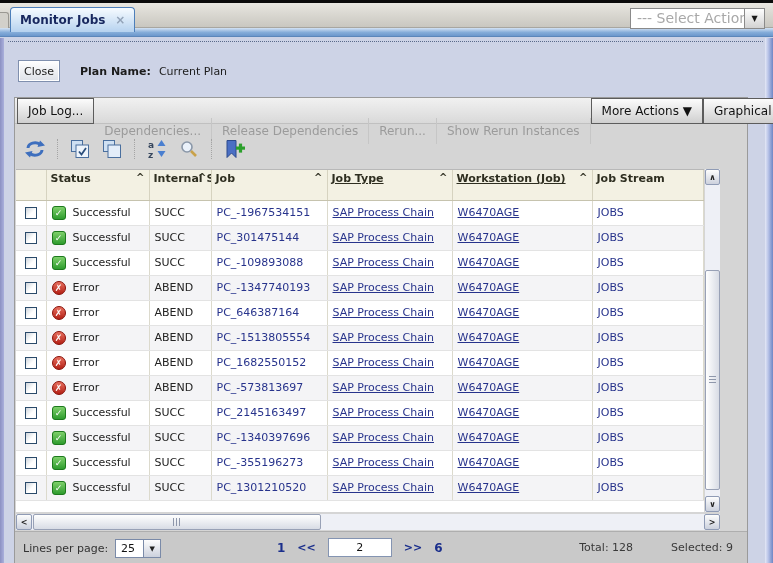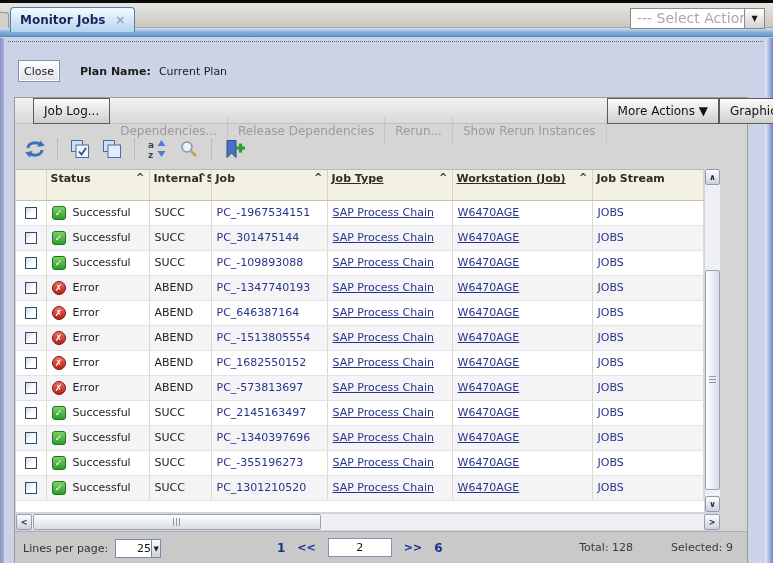--- a/index.html
+++ b/index.html
@@ -27,21 +27,21 @@
   .edge-left{ position:absolute; left:0; top:0; bottom:0; width:4px; background:linear-gradient(90deg,#8b90c2,#aab0dc); }
   .edge-right{ position:absolute; right:0; top:0; bottom:0; width:8px; background:linear-gradient(90deg,#e4e8f6,#b9c4e8 40%,#6f86c4); }
 
   .close-btn{ position:absolute; left:18px; top:22px; width:42px; height:22px; background:linear-gradient(#ffffff,#dde1e8); border:1px solid #7f8fae; box-shadow:inset 0 0 0 1px #fff; font-size:11px; color:#1c1c1c; display:flex; align-items:center; justify-content:center; cursor:default; }
   .plan{ position:absolute; left:80px; top:27px; font-size:11px; color:#1c1c1c; display:flex; gap:8px; }
   .plan b{ font-weight:bold; }
 
   
   .panel{ position:absolute; left:14px; top:59px; width:734px; height:466px; background:#d5d5d5; border:1px solid #9a9a9a; border-bottom:none; }
 
-  .btn-row{ position:absolute; top:0; left:0; right:0; height:26px; background:linear-gradient(#f1f1f1,#d9d9d9); border-bottom:1px solid #c0c0c0; display:flex; align-items:center; padding:0 18px; }
+  .btn-row{ position:absolute; top:0; left:0; right:0; height:26px; background:linear-gradient(#f1f1f1,#d9d9d9); border-bottom:1px solid #c0c0c0; display:flex; align-items:center; padding:0 2px; }
   .abtn{ height:26px; font-size:12px; padding:0 10px; white-space:nowrap; display:flex; align-items:center; }
   .abtn.enabled{ border:1px solid #5c5c5c; background:linear-gradient(#fcfcfc,#cfcfcf); color:#111; }
   .abtn.disabled{ border-right:1px solid #c6c6c6; color:#9b9b9b;margin-top:40px; }
 
   .icon-row{ position:absolute; top:32px; left:0; right:0; height:38px; display:flex; align-items:center; gap:8px; padding-left:8px; }
   .tool{ width:24px; height:24px; display:flex; align-items:center; justify-content:center; }
   .isep{ width:0; height:20px; border-left:1px dotted #a4a4a4; margin:0 2px; }
 
   
   .grid{ position:absolute; top:71px; left:1px; width:688px; height:343px; background:#fff; border-top:1px solid #b8b8b8; }
@@ -71,21 +71,21 @@
   .hsb{ position:absolute; left:1px; top:416px; width:704px; height:16px; background:#eef0f6; }
   .hsb-left{ left:0; top:0; bottom:0; width:16px; }
   .hsb-right{ right:0; top:0; bottom:0; width:16px; }
   .hsb-thumb{ position:absolute; top:0; bottom:0; left:17px; width:288px; border:1px solid #98a1b6; border-radius:2px; background:linear-gradient(#ffffff,#d8dce5); }
   .hsb-thumb::after{ content:""; position:absolute; top:3px; bottom:3px; left:50%; margin-left:-4px; width:8px; background:repeating-linear-gradient(90deg,#8e97ab 0 1px,transparent 1px 3px); }
 
   
   .bottom-bar{ position:absolute; left:0; right:0; top:433px; height:33px; background:#c9c9c9; border-top:1px solid #aeaeae; font-size:11px; color:#333; }
   .lpp{ position:absolute; left:8px; top:7px; display:flex; align-items:center; gap:7px; }
   .lpp-select{ width:46px; height:19px; background:#fff; border:1px solid #7a8aa8; display:flex; }
-  .lpp-val{ flex:1; line-height:17px; padding-left:21px; color:#111;border-radius:8px; }
+  .lpp-val{ flex:1; line-height:17px; padding-left:5px; color:#111;border-radius:8px; }
   .lpp-btn{ width:17px; border-left:1px solid #7a8aa8; background:linear-gradient(#fdfdfd,#ccd1dd); display:flex; align-items:center; justify-content:center; font-size:7px; color:#222; }
   .pager{ position:absolute; left:262px; top:6px; display:flex; align-items:center; gap:12px; color:#1b2f8c; font-weight:bold; }
   .pg-num{ font-size:12px; }
   .pg-input{ width:64px; height:19px; border:1px solid #8494b2; font-size:11px; text-align:center; color:#111; font-family:"DejaVu Sans",sans-serif; }
   .totals{ position:absolute; right:14px; top:9px; display:flex; gap:38px; color:#3a3a3a; }
 </style>
 </head>
 <body>
 
 <div class="window">

